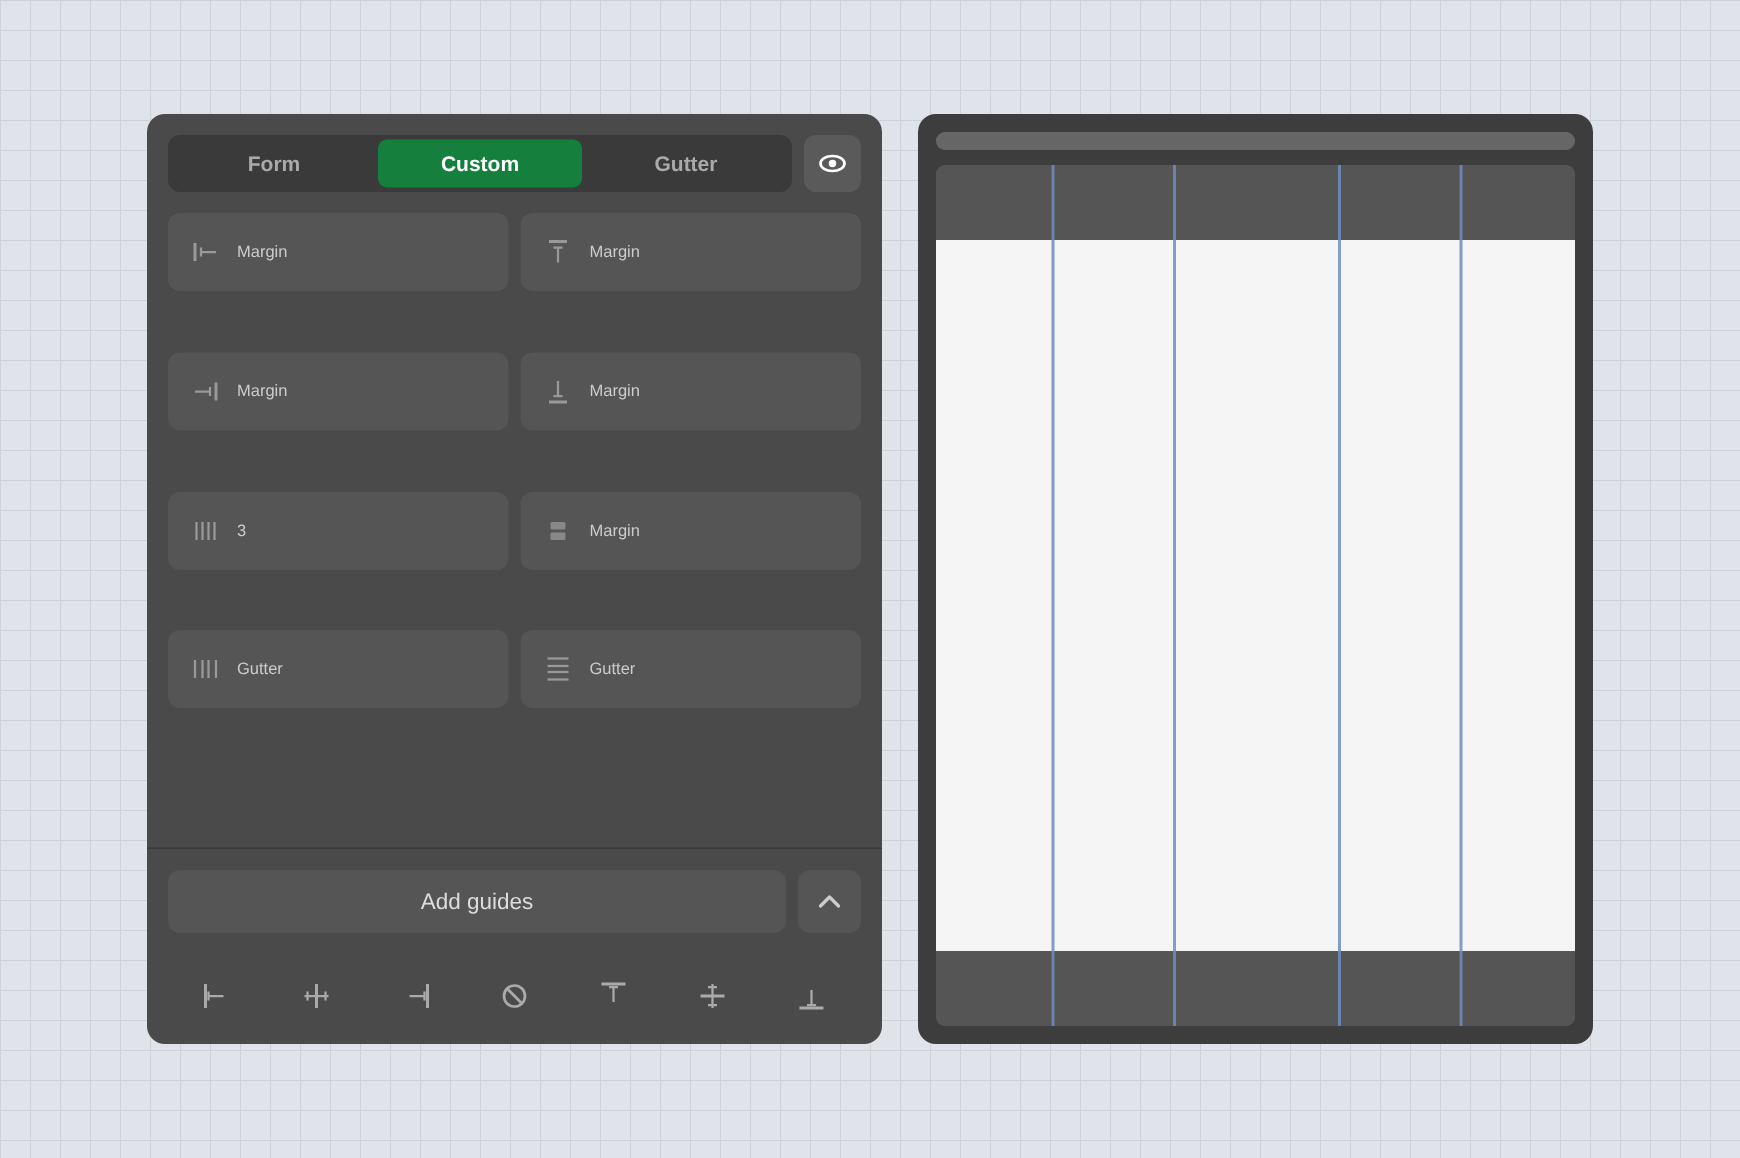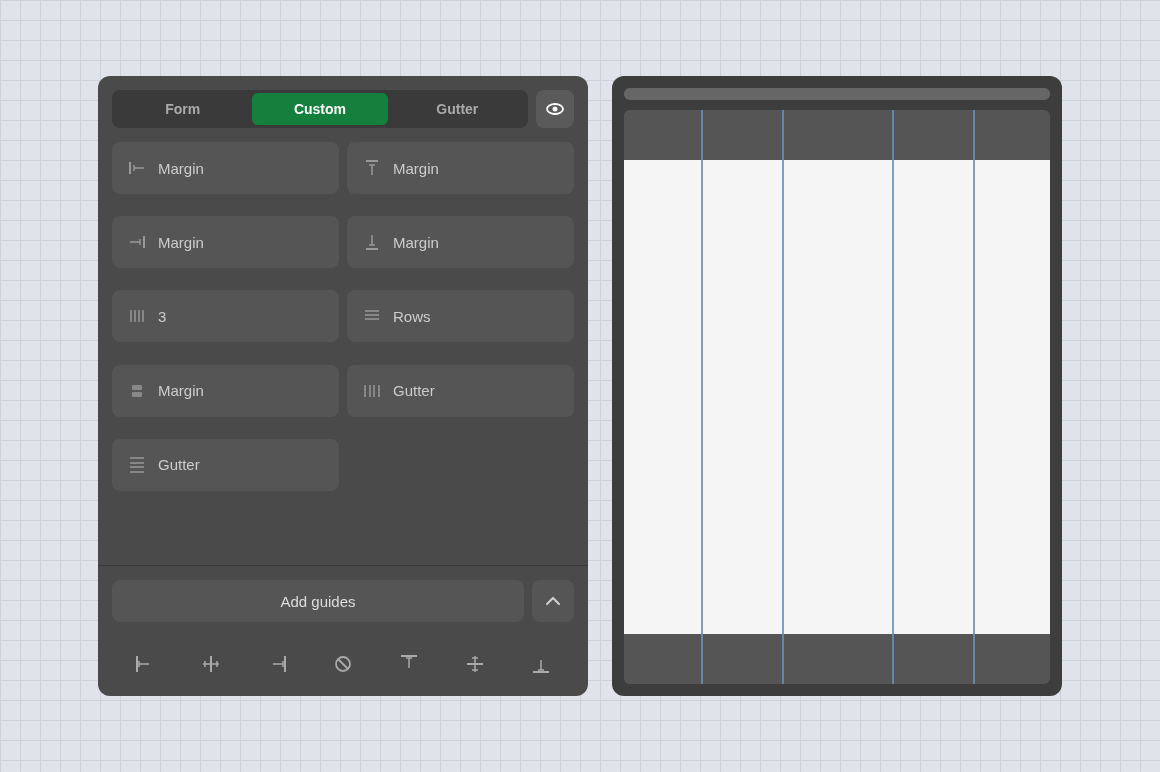--- a/index.html
+++ b/index.html
@@ -106,21 +106,21 @@
       height: 22px;
       display: flex;
       align-items: center;
       justify-content: center;
       flex-shrink: 0;
       color: #999;
     }
 
     .field-btn .field-label {
       color: #ccc;
-      font-size: 15px;
+      font-size: 11px;
     }
 
     .spacer-area {
       height: 60px;
     }
 
     .bottom-bar {
       padding: 14px 14px 14px 14px;
       display: flex;
       gap: 8px;
@@ -317,30 +317,20 @@
         <svg width="20" height="20" viewBox="0 0 20 20" fill="none">
           <line x1="4" y1="4" x2="4" y2="16" stroke="#999" stroke-width="1.5"></line>
           <line x1="8" y1="4" x2="8" y2="16" stroke="#999" stroke-width="1.5"></line>
           <line x1="12" y1="4" x2="12" y2="16" stroke="#999" stroke-width="1.5"></line>
           <line x1="16" y1="4" x2="16" y2="16" stroke="#999" stroke-width="1.5"></line>
         </svg>
       </span>
       <span class="field-label">3</span>
     </button>
 
-    <button class="field-btn">
-      <span class="field-icon">
-        <svg width="20" height="20" viewBox="0 0 20 20" fill="none">
-          <line x1="3" y1="5" x2="17" y2="5" stroke="#999" stroke-width="1.5"></line>
-          <line x1="3" y1="9" x2="17" y2="9" stroke="#999" stroke-width="1.5"></line>
-          <line x1="3" y1="13" x2="17" y2="13" stroke="#999" stroke-width="1.5"></line>
-        </svg>
-      </span>
-      <span class="field-label">Rows</span>
-    </button>
 
 
     <button class="field-btn">
       <span class="field-icon">
         <svg width="20" height="20" viewBox="0 0 20 20" fill="none">
           <rect x="5" y="4" width="10" height="5" rx="1" fill="#888"></rect>
           <rect x="5" y="11" width="10" height="5" rx="1" fill="#888"></rect>
         </svg>
       </span>
       <span class="field-label">Margin</span>

